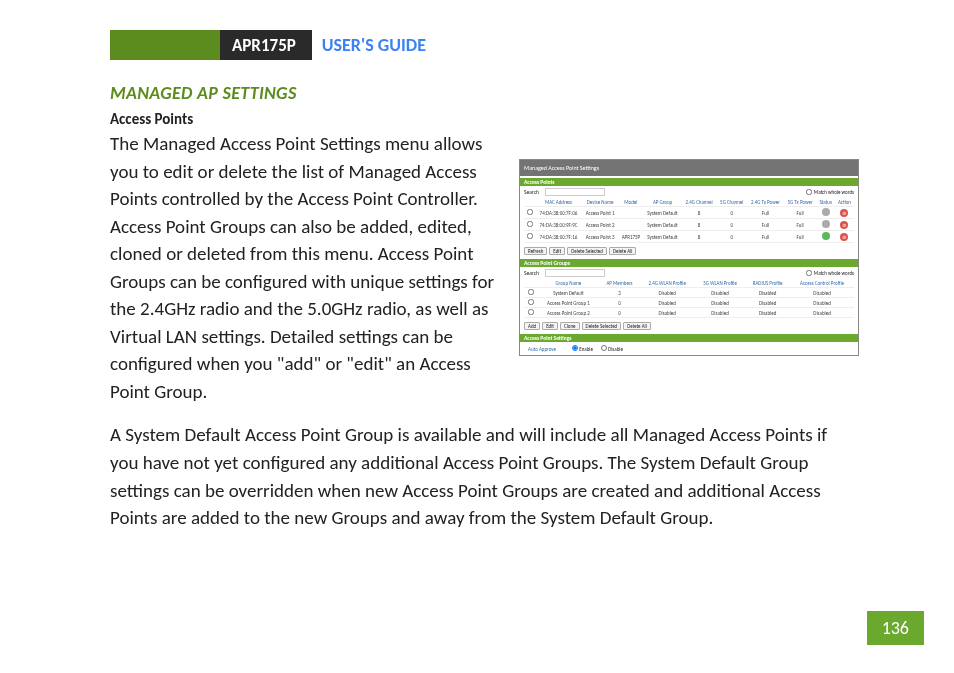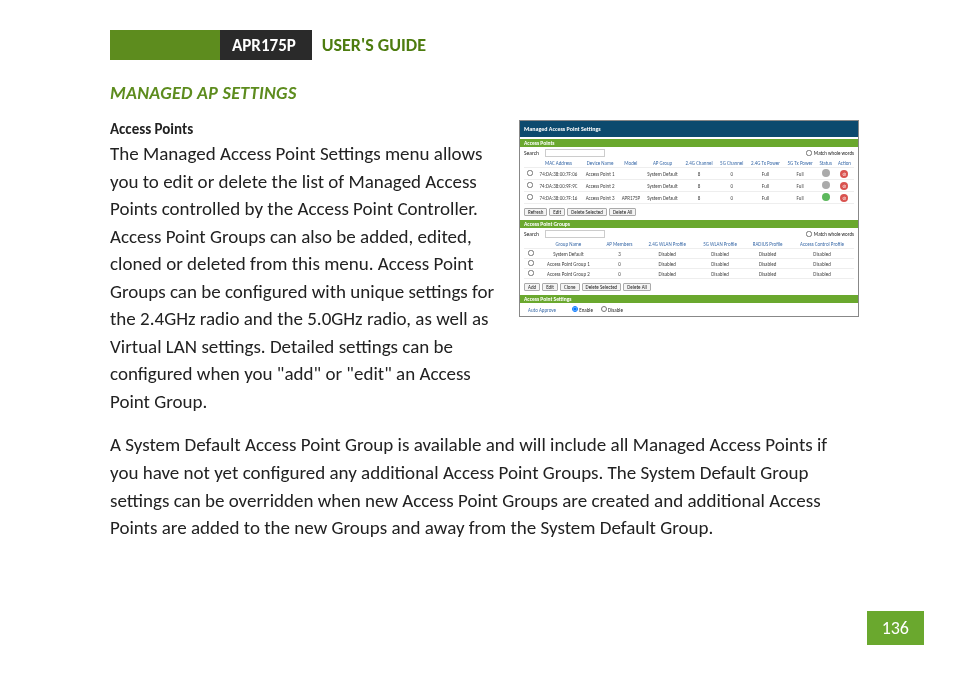--- a/index.html
+++ b/index.html
@@ -1,29 +1,29 @@
 <!DOCTYPE html>
 <html><head>
   <meta charset="utf-8">
   <style>
     * { box-sizing: border-box; margin: 0; padding: 0; }
     body { width: 954px; height: 673px; font-family: Calibri, Arial, sans-serif; background: #fff; color: #222; position: relative; }
     .page { padding: 30px 95px 0 110px; }
     .header-bar { display: flex; align-items: stretch; margin-bottom: 22px; }
     .header-accent { width: 110px; background: #5d8c1e; height: 30px; }
     .header-product { background: #2a2a2a; color: #fff; font-weight: bold; font-size: 17px; padding: 4px 16px 4px 12px; display: flex; align-items: center; height: 30px; }
-    .header-title { color: #4d7c0f; font-weight: bold; font-size: 18px; padding: 4px 0 4px 10px; display: flex; align-items: center; height: 30px; }
-    .section-title { color: #5d8c1e; font-weight: bold; font-style: italic; font-size: 18px; margin-bottom: 16px; letter-spacing: 0.3px; }
-    .two-col { display: flex; gap: 18px; align-items: flex-start; margin-bottom: 16px; }
+    .header-title { color: #3b82f6; font-weight: bold; font-size: 18px; padding: 4px 0 4px 10px; display: flex; align-items: center; height: 30px; }
+    .section-title { color: #5d8c1e; font-weight: bold; font-style: italic; font-size: 18px; margin-bottom: 6px; letter-spacing: 0.3px; }
+    .two-col { display: flex; gap: 18px; align-items: center; margin-bottom: 16px; }
     .text-col { flex: 1; }
     .subhead { font-weight: bold; font-size: 15px; margin-bottom: 2px; }
     .body-text { font-size: 19px; line-height: 1.45; }
     .body-text .bold { font-weight: normal; }
     .screenshot { width: 340px; border: 1px solid #888; background: #fff; font-size: 5.5px; padding: 0; position: relative; }
-    .ss-greenbar { background: #0c4a6e; color: #fff; font-weight: bold; padding: 4px 4px; font-size: 6px; }
+    .ss-greenbar { background: #737373; color: #fff; font-weight: normal; padding: 4px 4px; font-size: 6px; }
     .ss-section-title { background: #6aa82e; color: #fff; font-weight: bold; padding: 1px 4px; font-size: 5.5px; margin: 2px 0 0 0; }
     .ss-searchrow { display: flex; align-items: center; padding: 2px 4px; gap: 6px; }
     .ss-searchrow input[type="text"] { width: 60px; height: 8px; font-size: 5px; border: 1px solid #ccc; }
     .ss-searchrow label { font-size: 5px; display: flex; align-items: center; gap: 2px; }
     .ss-searchrow input[type="checkbox"] { width: 6px; height: 6px; }
     .ss-table { width: calc(100% - 8px); border-collapse: collapse; margin: 0 4px 2px 4px; }
     .ss-table th, .ss-table td { border-bottom: 1px solid #eee; padding: 1px 2px; text-align: center; color: #444; }
     .ss-table th { color: #3a6aa8; font-weight: normal; font-size: 5px; }
     .ss-table td { font-size: 5px; }
     .ss-table td:first-child input { width: 6px; height: 6px; }

